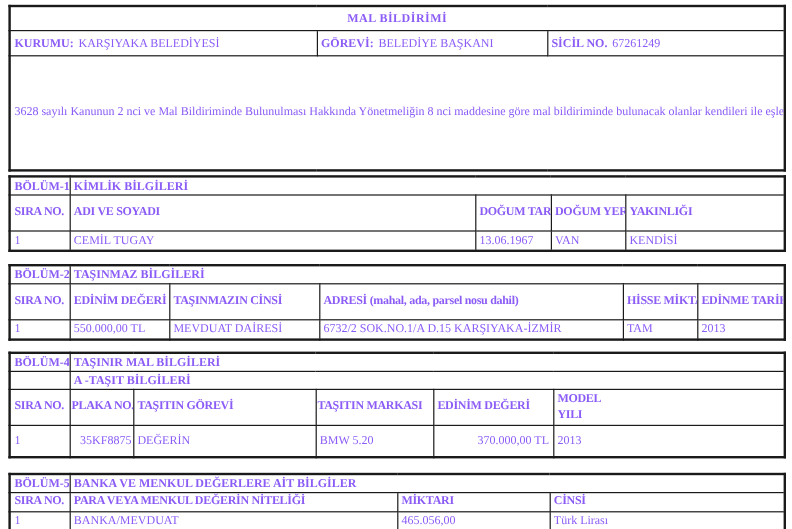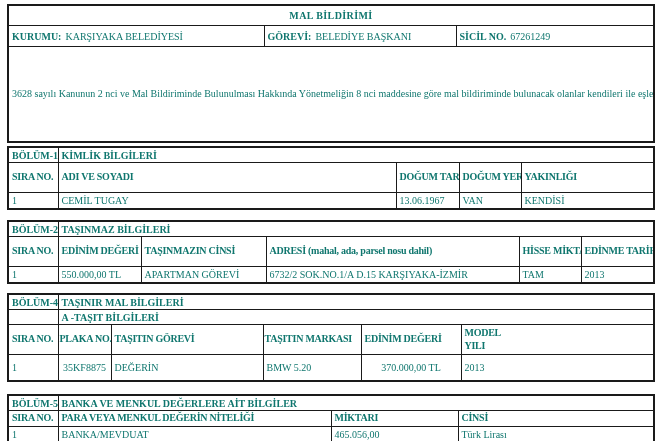--- a/index.html
+++ b/index.html
@@ -1,18 +1,18 @@
 <!DOCTYPE html>
 <html><head>
 <meta charset="utf-8">
 <style>
   html,body { margin:0; padding:0; background:#ffffff; }
   .page {
     position:relative; width:660px; height:441px; background:#ffffff;
-    font-family:"Liberation Serif", serif; color:#0f766e; overflow:hidden;
+    font-family:"Liberation Serif", serif; color:#8b5cf6; overflow:hidden;
   }
   .doc { position:absolute; left:7px; top:4px; width:646px; }
   table.tbl {
     border-collapse:collapse; table-layout:fixed; width:646px;
     border:2px solid #1a1a1a;
   }
   table.tbl td {
     border:1px solid #1a1a1a; padding:1px 3px; font-size:10px;
     overflow:hidden; white-space:nowrap; vertical-align:middle;
   }
@@ -30,21 +30,21 @@
   .mt3 { margin-top:3px; } .mt9 { margin-top:9px; } .mt10 { margin-top:10px; } .mt12 { margin-top:12px; }
   td.sec { height:12px; font-weight:bold; border-bottom-width:2px; }
   td.sec-label { text-align:right; padding-right:2px; }
   td.sub { height:12px; font-weight:bold; border-bottom-width:2px; }
   td.hd {
     font-weight:bold; vertical-align:top; border-bottom-width:2px;
     font-size:9.4px; letter-spacing:-0.25px; white-space:normal; line-height:12.5px;
   }
   td.hd-nw { white-space:nowrap; }
   td.r { text-align:left; }
-  td.c { text-align:center; }
+  td.c { text-align:right; }
   .hrow td { height:27px; }
   .hrow1 td { height:12px; }
   .drow td { height:13px; }
   .drow-tall td { height:23px; vertical-align:top; }
   .force-narrow { display:inline-block; width:44px; white-space:normal; }
 </style>
 </head>
 <body>
 
 <div class="page">
@@ -119,21 +119,21 @@
         <td class="hd hd-nw r">SIRA NO.</td>
         <td class="hd">EDİNİM DEĞERİ</td>
         <td class="hd hd-nw">TAŞINMAZIN CİNSİ</td>
         <td class="hd">ADRESİ (mahal, ada, parsel nosu dahil)</td>
         <td class="hd">HİSSE MİKTARI</td>
         <td class="hd">EDİNME TARİHİ</td>
       </tr>
       <tr class="drow">
         <td class="r">1</td>
         <td>550.000,00 TL</td>
-        <td>APARTMAN GÖREVİ</td>
+        <td>MEVDUAT DAİRESİ</td>
         <td>6732/2 SOK.NO.1/A D.15 KARŞIYAKA-İZMİR</td>
         <td>TAM</td>
         <td>2013</td>
       </tr>
     </tbody>
       </table>
 
     <table class="tbl mt9">
       <colgroup>
           <col style="width:50px">

